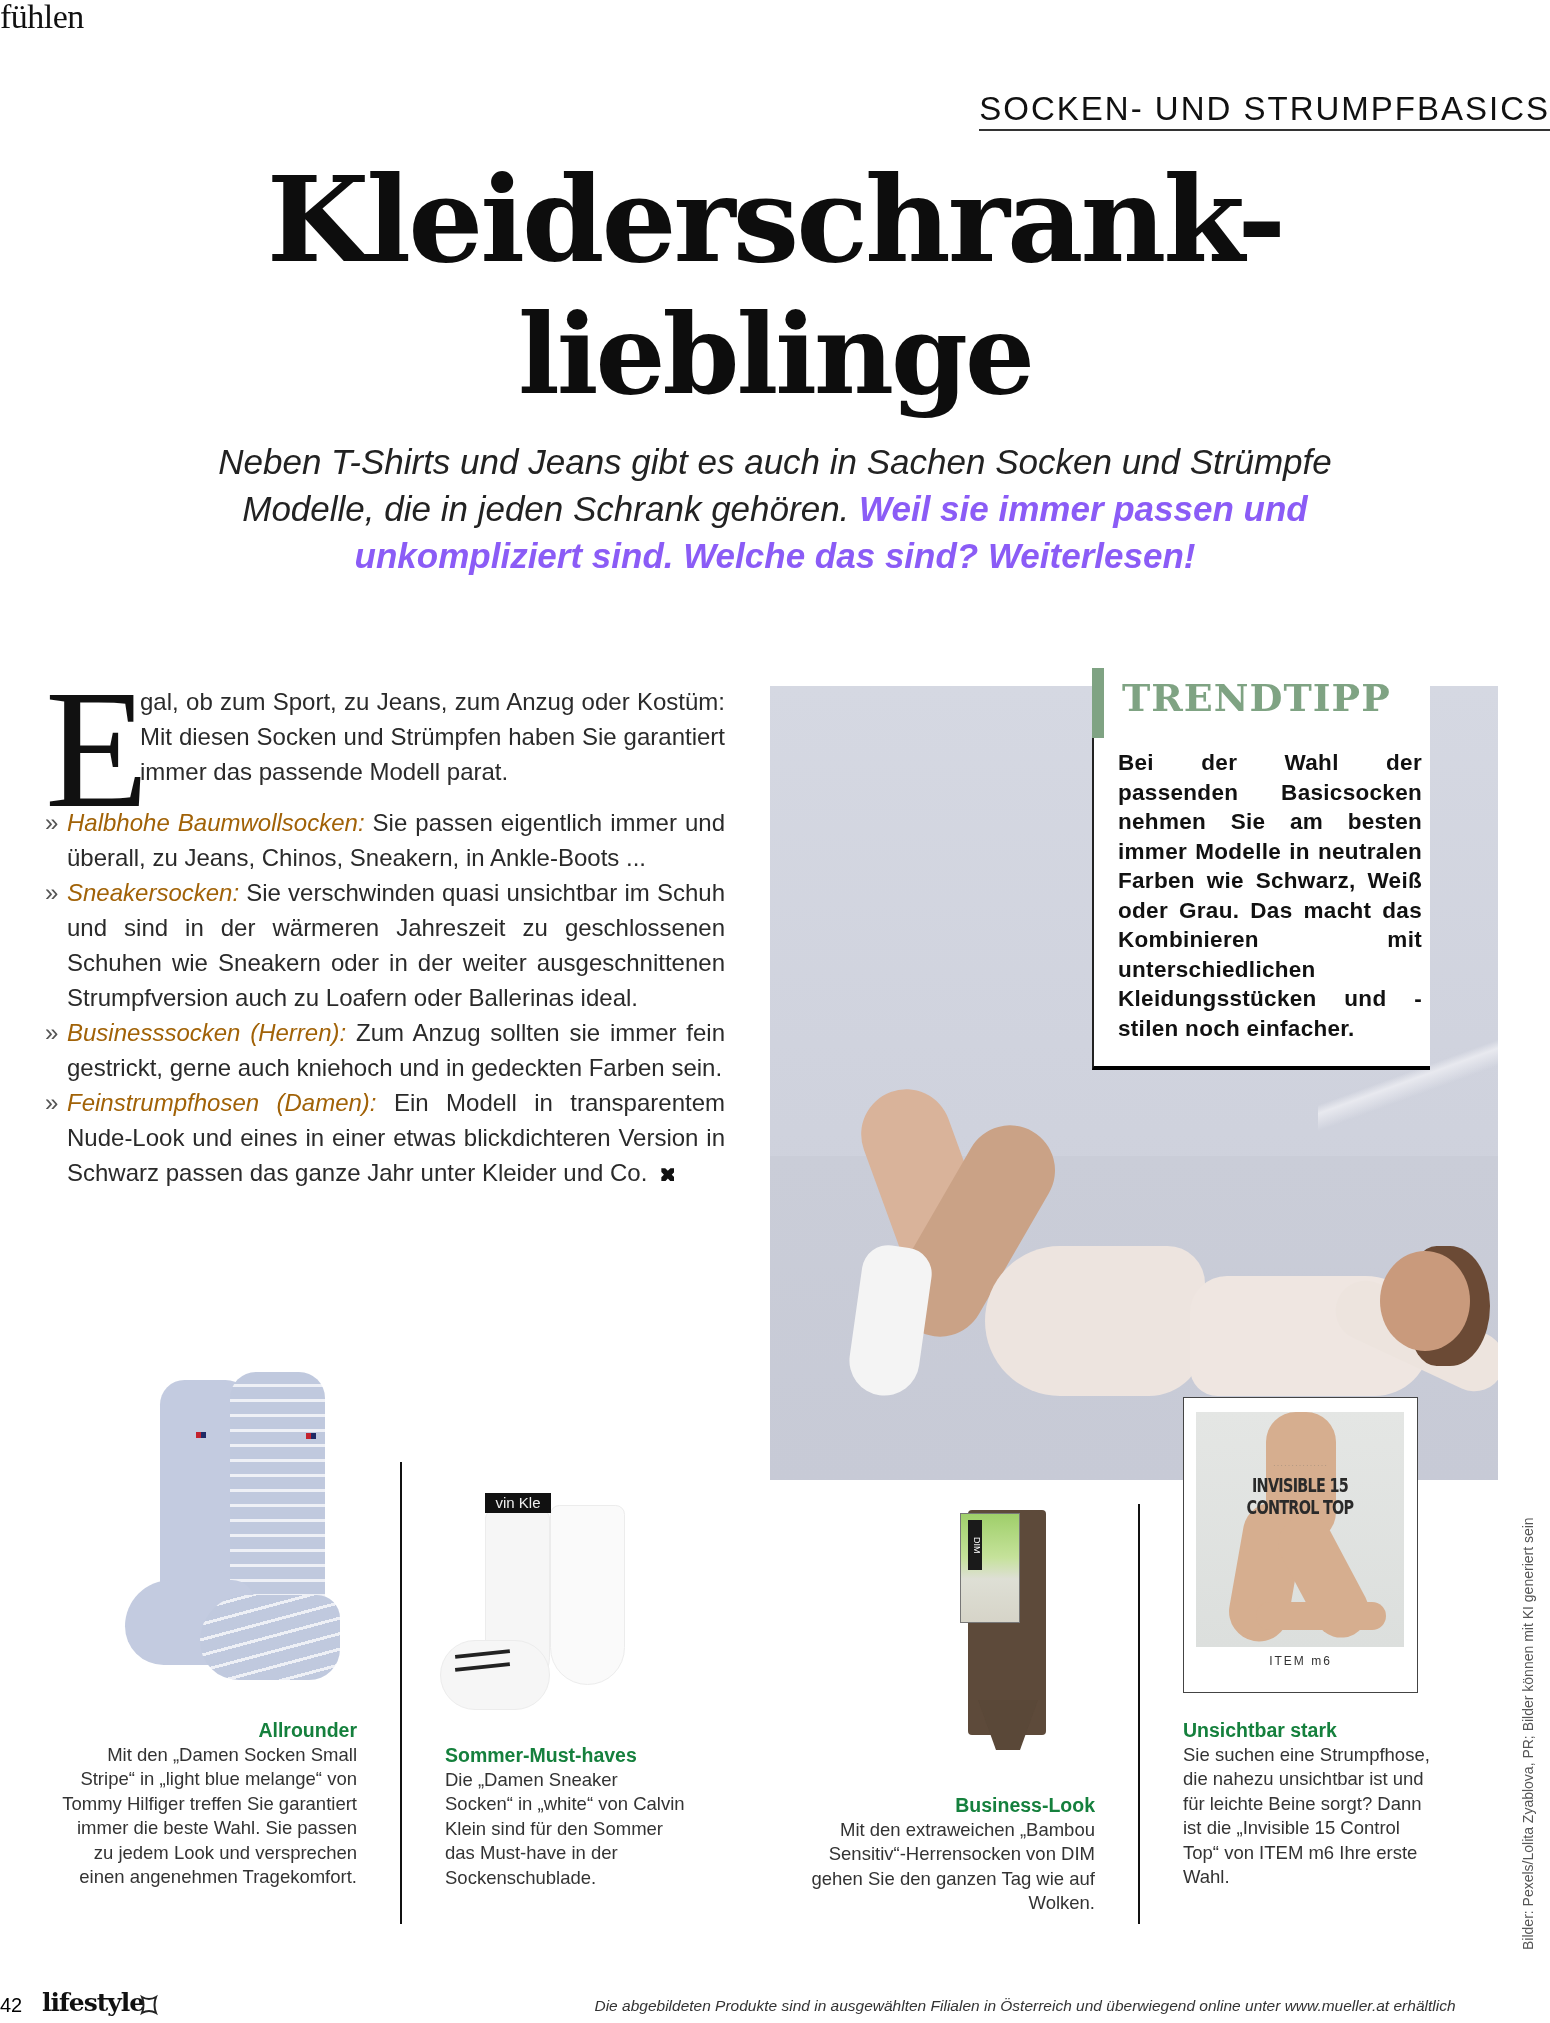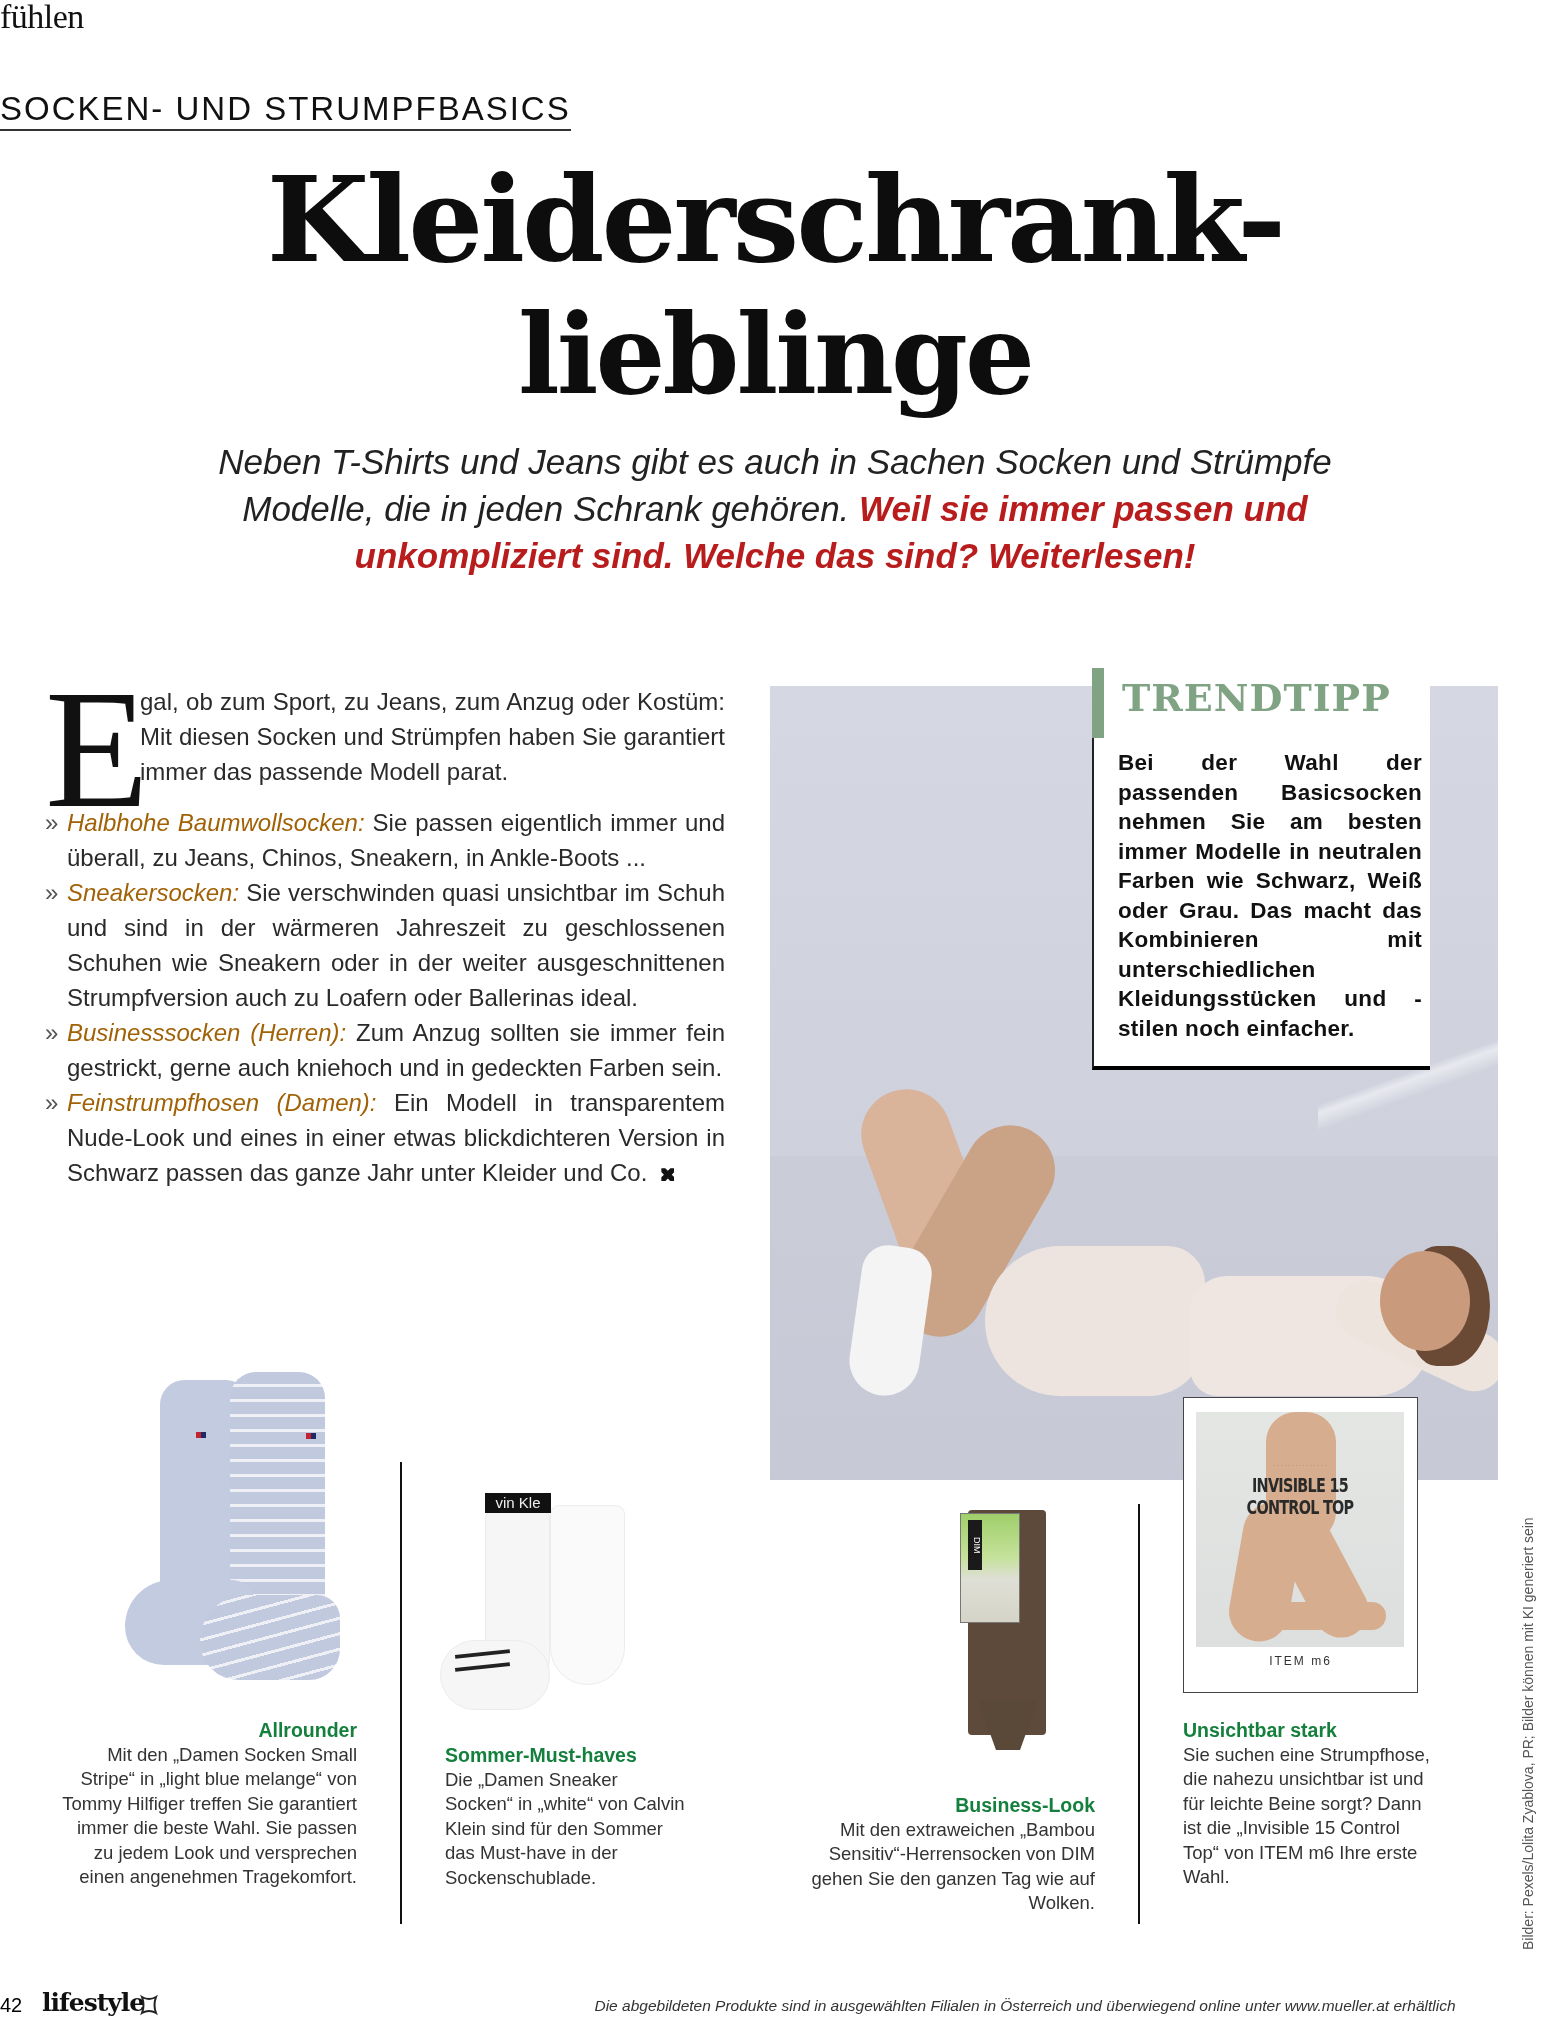--- a/index.html
+++ b/index.html
@@ -3,26 +3,26 @@
 <meta charset="utf-8">
 <style>
   * { box-sizing: border-box; margin: 0; padding: 0; }
   html, body { width: 1550px; height: 2023px; background: #ffffff; overflow: hidden; }
   body { position: relative; font-family: "Liberation Sans", sans-serif; color: #1a1a1a; }
 
   .abs { position: absolute; }
 
   
   .section-tag { left: 0; top: 0; font-family: "Liberation Serif", serif; font-size: 34px; line-height: 34px; color: #111; letter-spacing: -0.5px; }
-  .kicker { left: 0; width: 1550px; top: 90px; text-align: left; }
+  .kicker { left: 0; width: 1550px; top: 90px; text-align: right; padding-left: 31px; }
   .kicker span { font-family: "Liberation Sans", sans-serif; font-size: 33px; letter-spacing: 2px; color: #111; border-bottom: 2px solid #333; padding-bottom: 2px; }
   .title1 { left: 0; width: 1550px; top: 150px; text-align: center; font-family: "DejaVu Serif", serif; font-weight: bold; font-size: 118px; line-height: 140px; color: #0d0d0d; letter-spacing: -3px; }
   .title2 { left: 0; width: 1550px; top: 290px; text-align: center; font-family: "DejaVu Serif", serif; font-weight: bold; font-size: 110px; line-height: 130px; color: #0d0d0d; letter-spacing: -3px; }
   .lead { left: 180px; width: 1190px; top: 438px; text-align: center; font-size: 35px; line-height: 47px; font-style: italic; color: #222; font-weight: 300; }
-  .lead b { font-weight: bold; color: #b91c1c; margin-top: 29px; }
+  .lead b { font-weight: bold; color: #8b5cf6; margin-top: 29px; }
 
   
   .body-col { left: 45px; width: 680px; top: 684px; font-size: 24px; line-height: 35px; color: #2a2a2a; }
   .dropcap { position: absolute; left: 0; top: 0; font-family: "Liberation Serif", serif; font-size: 170px; line-height: 130px; height: 130px; color: #111; }
   .intro { margin-left: 95px; text-align: justify; }
   .bullets { margin-top: 16px; }
   .bullet { position: relative; padding-left: 22px; text-align: justify; }
   .bullet .chev { position: absolute; left: 0; top: 0; color: #555; }
   .bullet .term { color: #a16207; font-style: italic; text-underline-offset: 3px; }
   .endmark { display: inline-block; width: 13px; height: 13px; background: #111; margin-left: 14px; vertical-align: middle; clip-path: polygon(0 0, 30% 0, 50% 20%, 70% 0, 100% 0, 100% 30%, 80% 50%, 100% 70%, 100% 100%, 70% 100%, 50% 80%, 30% 100%, 0 100%, 0 70%, 20% 50%, 0 30%); }

